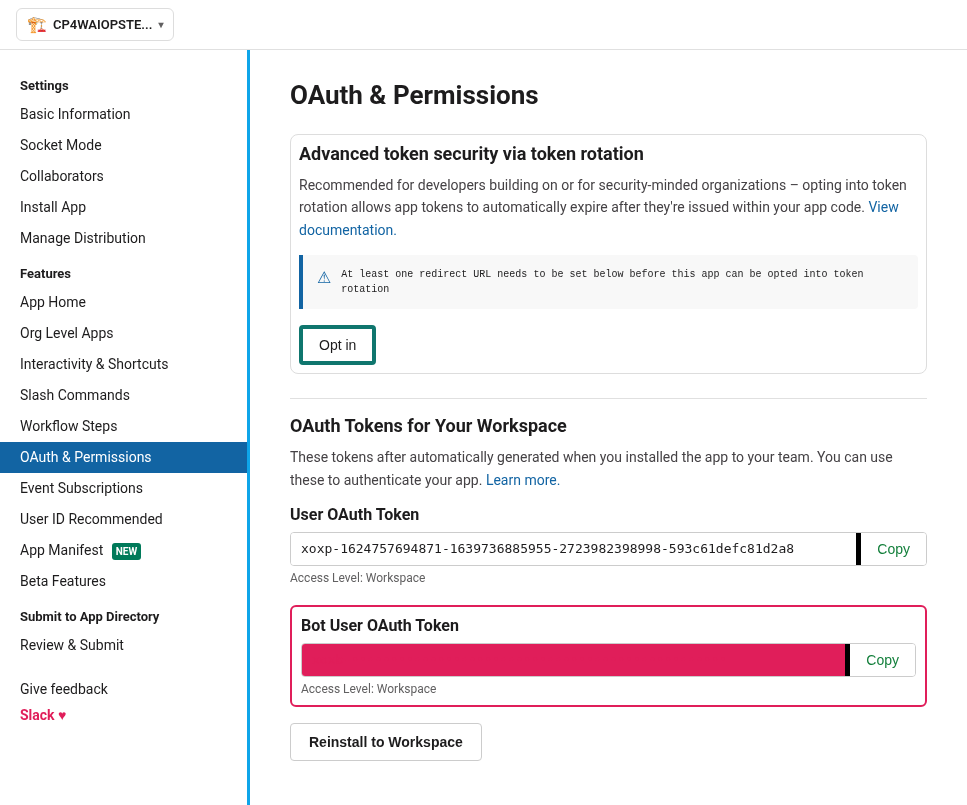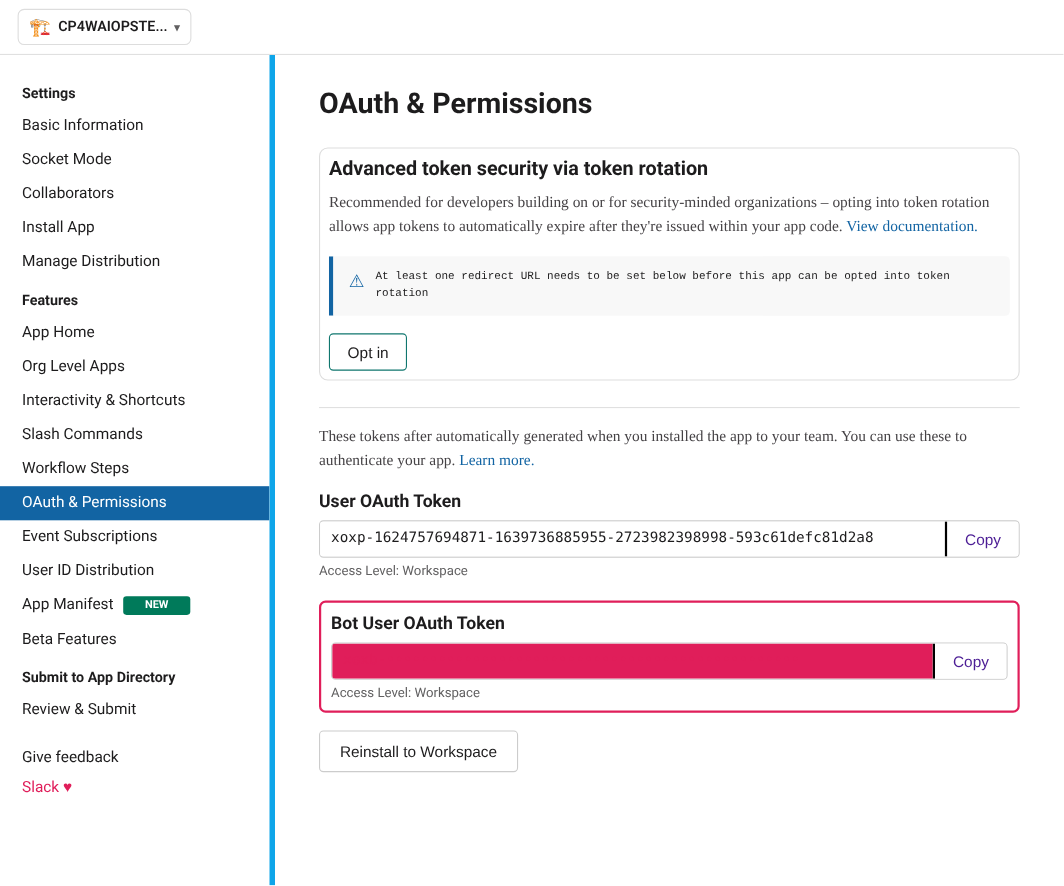--- a/index.html
+++ b/index.html
@@ -11,94 +11,94 @@
     .workspace-selector {
       display: flex; align-items: center; gap: 6px; border: 1px solid #ddd; border-radius: 6px; padding: 6px 10px; cursor: pointer; font-size: 13px; font-weight: 600; color: #1d1c1d;
     }
     .workspace-icon { font-size: 16px; }
     .chevron-icon { font-size: 10px; color: #616061; }
 
     .page-layout { display: flex; flex: 1; overflow: hidden; }
 
     
     .sidebar {
-      width: 250px; min-width: 250px; border-right: 5px solid #0ea5e9; overflow-y: auto; padding: 16px 0; background: #fff;
+      width: 250px; min-width: 250px; border-right: 3px solid #0ea5e9; overflow-y: auto; padding: 16px 0; background: #fff;
     }
     .sidebar-section-header {
       font-size: 13px; font-weight: 700; color: #1d1c1d; padding: 12px 20px 6px 20px;
     }
     .sidebar-item {
       display: block; padding: 5px 20px; font-size: 14px; color: #1d1c1d; cursor: pointer; text-decoration: none; line-height: 1.5;
     }
     .sidebar-item.active { background: #1264a3; color: #fff; border-radius: 0; }
     .sidebar-item .badge {
-      display: inline-block; font-size: 10px; font-weight: 700; color: #fff; background: #007a5a; border-radius: 3px; padding: 1px 20px; margin-left: 5px; vertical-align: middle; text-align: center;
+      display: inline-block; font-size: 10px; font-weight: 700; color: #fff; background: #007a5a; border-radius: 3px; padding: 1px 4px; margin-left: 5px; vertical-align: middle; text-align: center;
     }
 
     
     .main-content {
       flex: 1; overflow-y: auto; padding: 30px 40px;
     }
     .page-title {
       font-size: 26px; font-weight: 700; color: #1d1c1d; margin-bottom: 24px;
     }
 
     
     .section-card {
       border: 1px solid #ddd; border-radius: 8px; padding: 8px; margin-bottom: 24px; background: #fff;
     }
     .section-title { font-size: 18px; font-weight: 700; color: #1d1c1d; margin-bottom: 10px; }
-    .section-desc { font-size: 14px; color: #454245; line-height: 1.6; margin-bottom: 14px; font-family: Liberation Serif, serif; }
+    .section-desc { font-size: 14px; color: #454245; line-height: 1.6; margin-bottom: 14px; }
     .section-desc a { color: #1264a3; text-decoration: none; }
 
     
     .alert-box {
       display: flex; align-items: flex-start; gap: 10px; border-left: 4px solid #1264a3; background: #f8f8f8; border-radius: 0 4px 4px 0; padding: 12px 14px; margin-bottom: 16px;
     }
     .alert-icon { color: #1264a3; font-size: 16px; margin-top: 1px; flex-shrink: 0; }
     .alert-text { font-size: 10px; color: #1d1c1d; line-height: 1.5; font-family: Liberation Mono, monospace; }
 
     
     .btn-default {
-      border: 1px solid #0f766e; background: #fff; border-radius: 4px; padding: 8px 16px; font-size: 14px; color: #1d1c1d; cursor: pointer; font-weight: 500;
+      border: 4px solid #0f766e; background: #fff; border-radius: 4px; padding: 8px 16px; font-size: 14px; color: #1d1c1d; cursor: pointer; font-weight: 500;
     }
 
     
     .token-section { margin-bottom: 20px; }
     .token-label { font-size: 16px; font-weight: 700; color: #1d1c1d; margin-bottom: 8px; }
     .token-input-row { display: flex; align-items: stretch; border: 1px solid #ccc; border-radius: 4px; overflow: hidden; }
     .token-input {
       flex: 1; padding: 8px 10px; font-size: 13px; font-family: monospace; color: #1d1c1d; border: none; outline: none; background: #fff; white-space: nowrap; overflow: hidden; text-overflow: ellipsis;
     }
     .btn-copy {
-      border: none; border-left: 2px solid #000000; background: #fff; padding: 8px 16px; font-size: 14px; color: #4c1d95; cursor: pointer; font-weight: 500;
+      border: none; border-left: 5px solid #000000; background: #fff; padding: 8px 16px; font-size: 14px; color: #15803d; cursor: pointer; font-weight: 500;
     }
     .access-level { font-size: 12px; color: #616061; margin-top: 5px; }
 
     
     .bot-token-box {
       border: 2px solid #e01e5a; border-radius: 6px; padding: 9px; margin-bottom: 16px;
     }
     .bot-token-box .token-label { margin-bottom: 8px; }
     .bot-token-input-row {
       display: flex; align-items: stretch; border: 1px solid #ccc; border-radius: 4px; overflow: hidden;
     }
     .bot-token-value {
       flex: 1; padding: 8px 10px; font-size: 13px; background: #e01e5a; color: #e01e5a; font-family: monospace; border: none; outline: none; user-select: all;
     }
 
     
     .btn-reinstall {
-      border: 1px solid #ccc; background: #fff; border-radius: 4px; padding: 10px 18px; font-size: 14px; color: #1d1c1d; cursor: pointer; font-weight: 400;
+      border: 1px solid #ccc; background: #fff; border-radius: 4px; padding: 10px 18px; font-size: 14px; color: #1d1c1d; cursor: pointer; font-weight: 700;
     }
 
     
     .sidebar-footer { padding: 20px 20px 10px 20px; }
     .sidebar-footer .feedback-link { font-size: 14px; color: #1d1c1d; cursor: pointer; display: block; margin-bottom: 10px; }
-    .slack-logo { font-size: 14px; font-weight: 400; color: #e01e5a; cursor: pointer; }
+    .slack-logo { font-size: 14px; font-weight: 700; color: #e01e5a; cursor: pointer; }
 
     .section-divider { border: none; border-top: 1px solid #e0e0e0; margin: 16px 0; }
   </style>
 </head>
 <body>
 
 <div class="top-bar">
   <div class="workspace-selector">
     <span class="workspace-icon">🏗️</span>
     <span>CP4WAIOPSTE...</span>
@@ -120,21 +120,21 @@
 
     <div class="sidebar-section-header">Features</div>
 
     <a class="sidebar-item">App Home</a>
     <a class="sidebar-item">Org Level Apps</a>
     <a class="sidebar-item">Interactivity &amp; Shortcuts</a>
     <a class="sidebar-item">Slash Commands</a>
     <a class="sidebar-item">Workflow Steps</a>
     <a class="sidebar-item active">OAuth &amp; Permissions</a>
     <a class="sidebar-item">Event Subscriptions</a>
-    <a class="sidebar-item">User ID Distribution</a>
+    <a class="sidebar-item">User ID Recommended</a>
     <a class="sidebar-item">
       <span>App Manifest</span>
       <span class="badge">NEW</span>
     </a>
     <a class="sidebar-item">Beta Features</a>
 
     <div class="sidebar-section-header">
       <span>Submit to App Directory</span>
     </div>
     <a class="sidebar-item">Review &amp; Submit</a>
@@ -160,20 +160,21 @@
         <span class="alert-icon">⚠</span>
         <span class="alert-text">At least one redirect URL needs to be set below before this app can be opted into token rotation</span>
       </div>
 
       <button class="btn-default">Opt in</button>
     </div>
 
     <hr class="section-divider">
 
     <div>
+      <h2 class="section-title">OAuth Tokens for Your Workspace</h2>
       <p class="section-desc">
         <span>These tokens after automatically generated when you installed the app to your team. You can use these to authenticate your app.</span>
         <a>Learn more.</a>
       </p>
 
       
       <div class="token-section">
         <div class="token-label">User OAuth Token</div>
         <div class="token-input-row">
           <input class="token-input" type="text" readonly="" value="xoxp-1624757694871-1639736885955-2723982398998-593c61defc81d2a8" style="">

